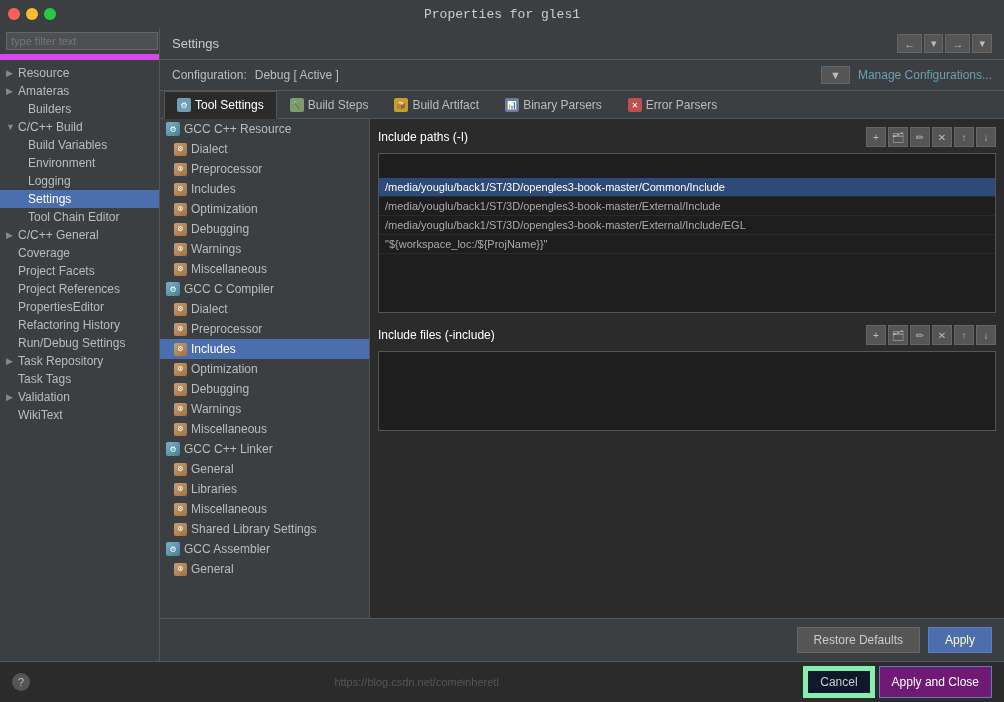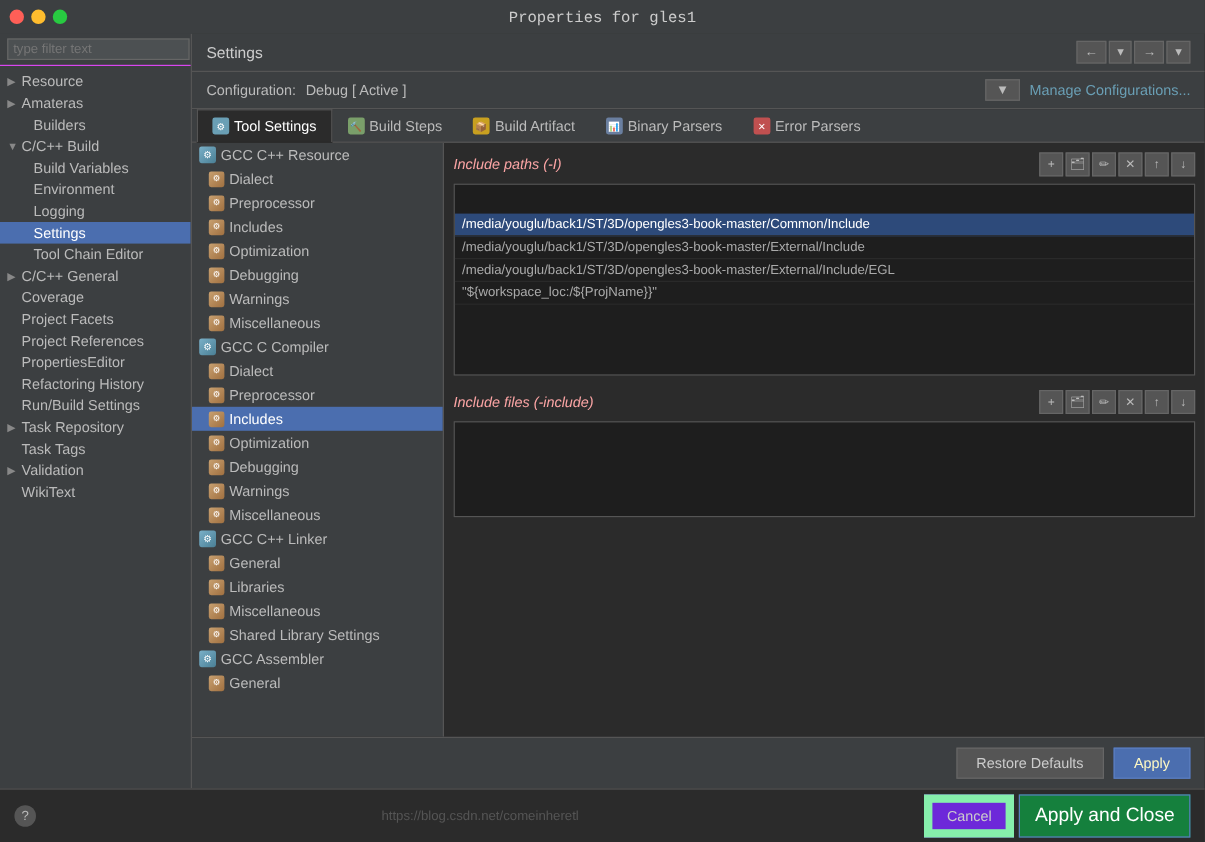--- a/index.html
+++ b/index.html
@@ -59,21 +59,21 @@
       border-right: 1px solid #555;
       display: flex;
       flex-direction: column;
       overflow-y: auto;
       flex-shrink: 0;
     }
     .sidebar-filter {
       display: flex;
       align-items: flex-start;
       padding: 4px 6px;
-      border-bottom: 1px solid #d946ef;
+      border-bottom: 6px solid #d946ef;
       gap: 4px;
     }
     .sidebar-filter input {
       flex: 1;
       background: #4c5052;
       border: 1px solid #666;
       color: #bbbbbb;
       padding: 2px 4px;
       font-size: 11px;
       outline: none;
@@ -232,21 +232,21 @@
       padding: 8px;
     }
 
     
     .section-header {
       display: flex;
       align-items: center;
       justify-content: space-between;
       margin-bottom: 6px;
     }
-    .section-title { color: #fca5a5; font-size: 12px; font-style: italic; }
+    .section-title { color: #ffffff; font-size: 12px; }
     .section-actions {
       display: flex;
       gap: 2px;
     }
     .action-btn {
       width: 20px; height: 20px;
       background: #555;
       border: 1px solid #666;
       cursor: pointer;
       display: flex;
@@ -323,33 +323,33 @@
       font-size: 11px;
       color: #bbb;
       cursor: pointer;
     }
     .watermark {
       color: #555;
       font-size: 11px;
     }
     .cancel-btn {
       padding: 4px 12px;
-      background: #6d28d9;
-      border: 7px solid #86efac;
+      background: #0f172a;
+      border: 5px solid #86efac;
       color: #ccc;
       cursor: pointer;
       font-size: 12px;
     }
     .apply-close-btn {
       padding: 4px 12px;
-      background: #15803d;
+      background: #701a75;
       border: 1px solid #5a7ec0;
       color: #fff;
       cursor: pointer;
-      font-size: 16px;
+      font-size: 12px;
     }
     .icon-gear {
       display: inline-flex;
       width: 14px;
       height: 14px;
       background: linear-gradient(135deg, #7ab0c8, #4a7f95);
       border-radius: 2px;
       align-items: center;
       justify-content: center;
       font-size: 8px;
@@ -444,21 +444,21 @@
         <div class="tree-item">
           <span class="arrow"></span>
           <span>PropertiesEditor</span>
         </div>
         <div class="tree-item">
           <span class="arrow"></span>
           <span>Refactoring History</span>
         </div>
         <div class="tree-item">
           <span class="arrow"></span>
-          <span>Run/Build Settings</span>
+          <span>Run/Debug Settings</span>
         </div>
         <div class="tree-item">
           <span class="arrow">▶</span>
           <span>Task Repository</span>
         </div>
         <div class="tree-item">
           <span class="arrow"></span>
           <span>Task Tags</span>
         </div>
         <div class="tree-item">

